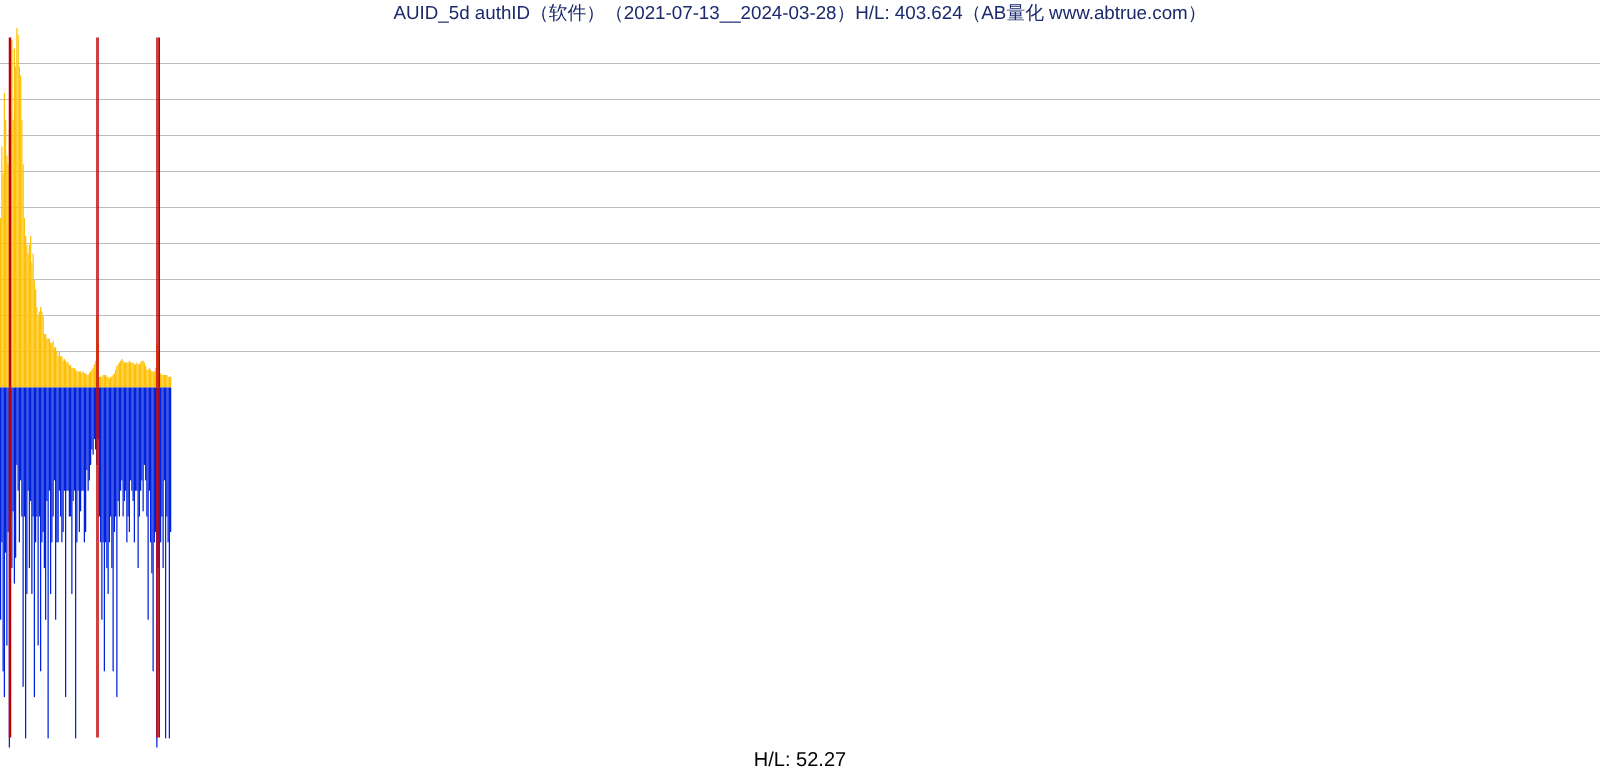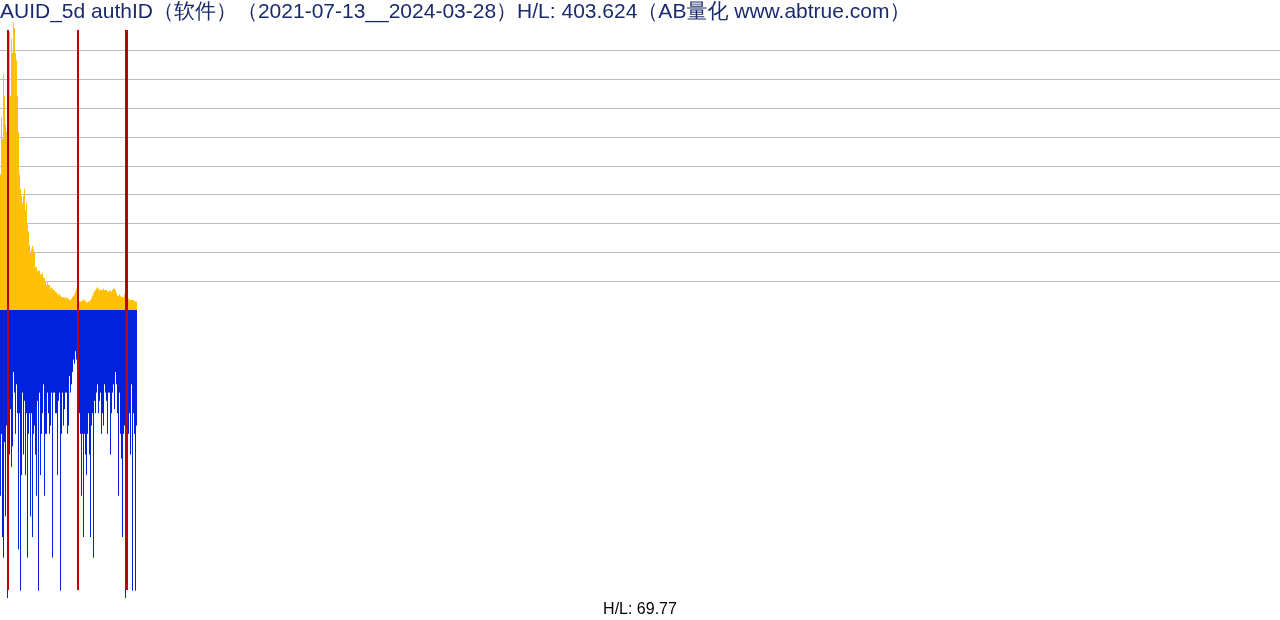--- a/index.html
+++ b/index.html
@@ -1,31 +1,31 @@
 <!DOCTYPE html>
 <html><head>
 <meta charset="utf-8">
 <style>
   html,body{margin:0;padding:0;width:1280px;height:620px;background:#fff;
     font-family:"Segoe UI",Arial,"Microsoft YaHei",sans-serif;overflow:hidden}
-  .title{position:absolute;top:0;left:0;width:1280px;text-align:left;
-    font-size:21px;color:#1a2a6c;font-weight:400;line-height:22px}
+  .title{position:absolute;top:0;left:0;width:1280px;text-align:center;
+    font-size:15px;color:#1a2a6c;font-weight:400;line-height:22px}
   .footer{position:absolute;bottom:0;left:0;width:1280px;text-align:center;
     font-size:16px;color:#000;line-height:22px}
   .plot{position:absolute;left:0;top:22px;width:1280px;height:576px}
   .grid line{stroke:#bdbdbd;stroke-width:1;shape-rendering:crispEdges}
   .up rect{fill:#ffc107}
   .dn rect{fill:#0022dd}
   .spike{stroke:#c00000;stroke-width:1}
 </style>
 </head>
 <body>
 
 <div class="title">AUID_5d authID（软件）（2021-07-13__2024-03-28）H/L: 403.624（AB量化  www.abtrue.com）</div>
-<div class="footer">H/L: 69.77</div>
+<div class="footer">H/L: 52.27</div>
 
 <svg class="plot" viewBox="0 0 1280 576" preserveAspectRatio="none">
   <g id="grid" class="grid">
       <line x1="0" x2="1280" y1="259.2" y2="259.2"></line>
       <line x1="0" x2="1280" y1="230.4" y2="230.4"></line>
       <line x1="0" x2="1280" y1="201.60000000000002" y2="201.60000000000002"></line>
       <line x1="0" x2="1280" y1="172.8" y2="172.8"></line>
       <line x1="0" x2="1280" y1="144" y2="144"></line>
       <line x1="0" x2="1280" y1="115.20000000000002" y2="115.20000000000002"></line>
       <line x1="0" x2="1280" y1="86.4" y2="86.4"></line>

